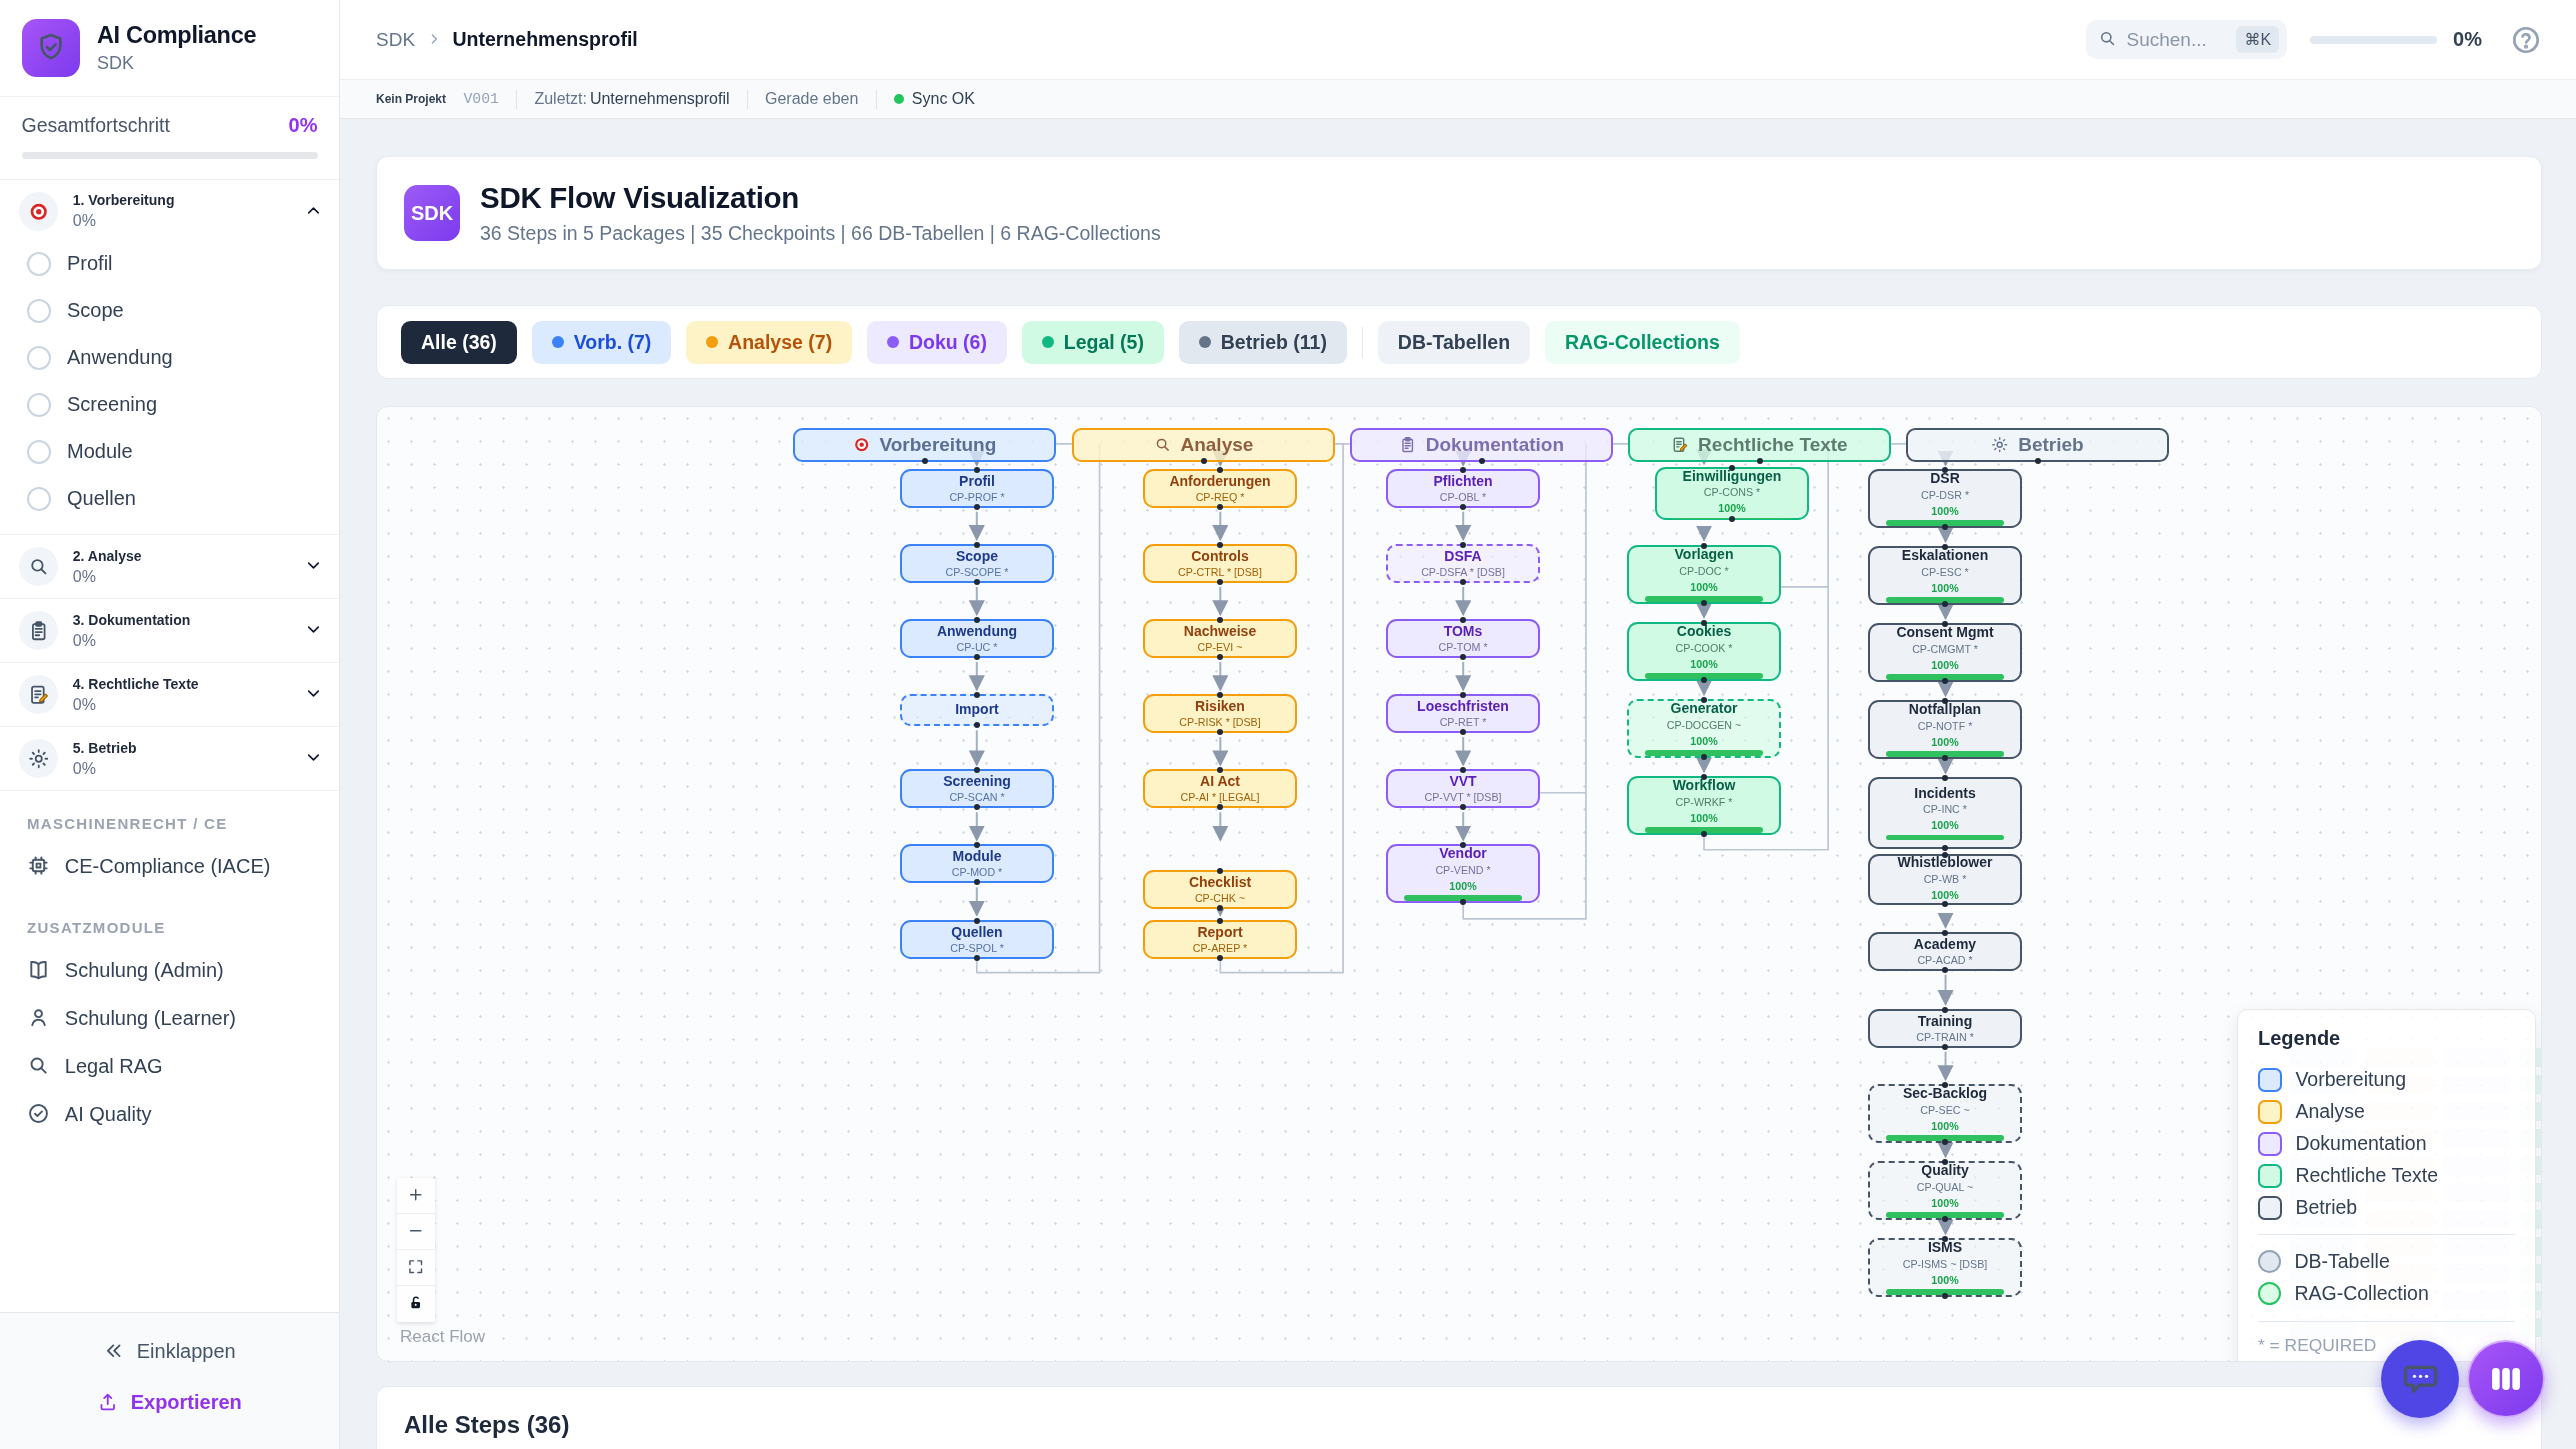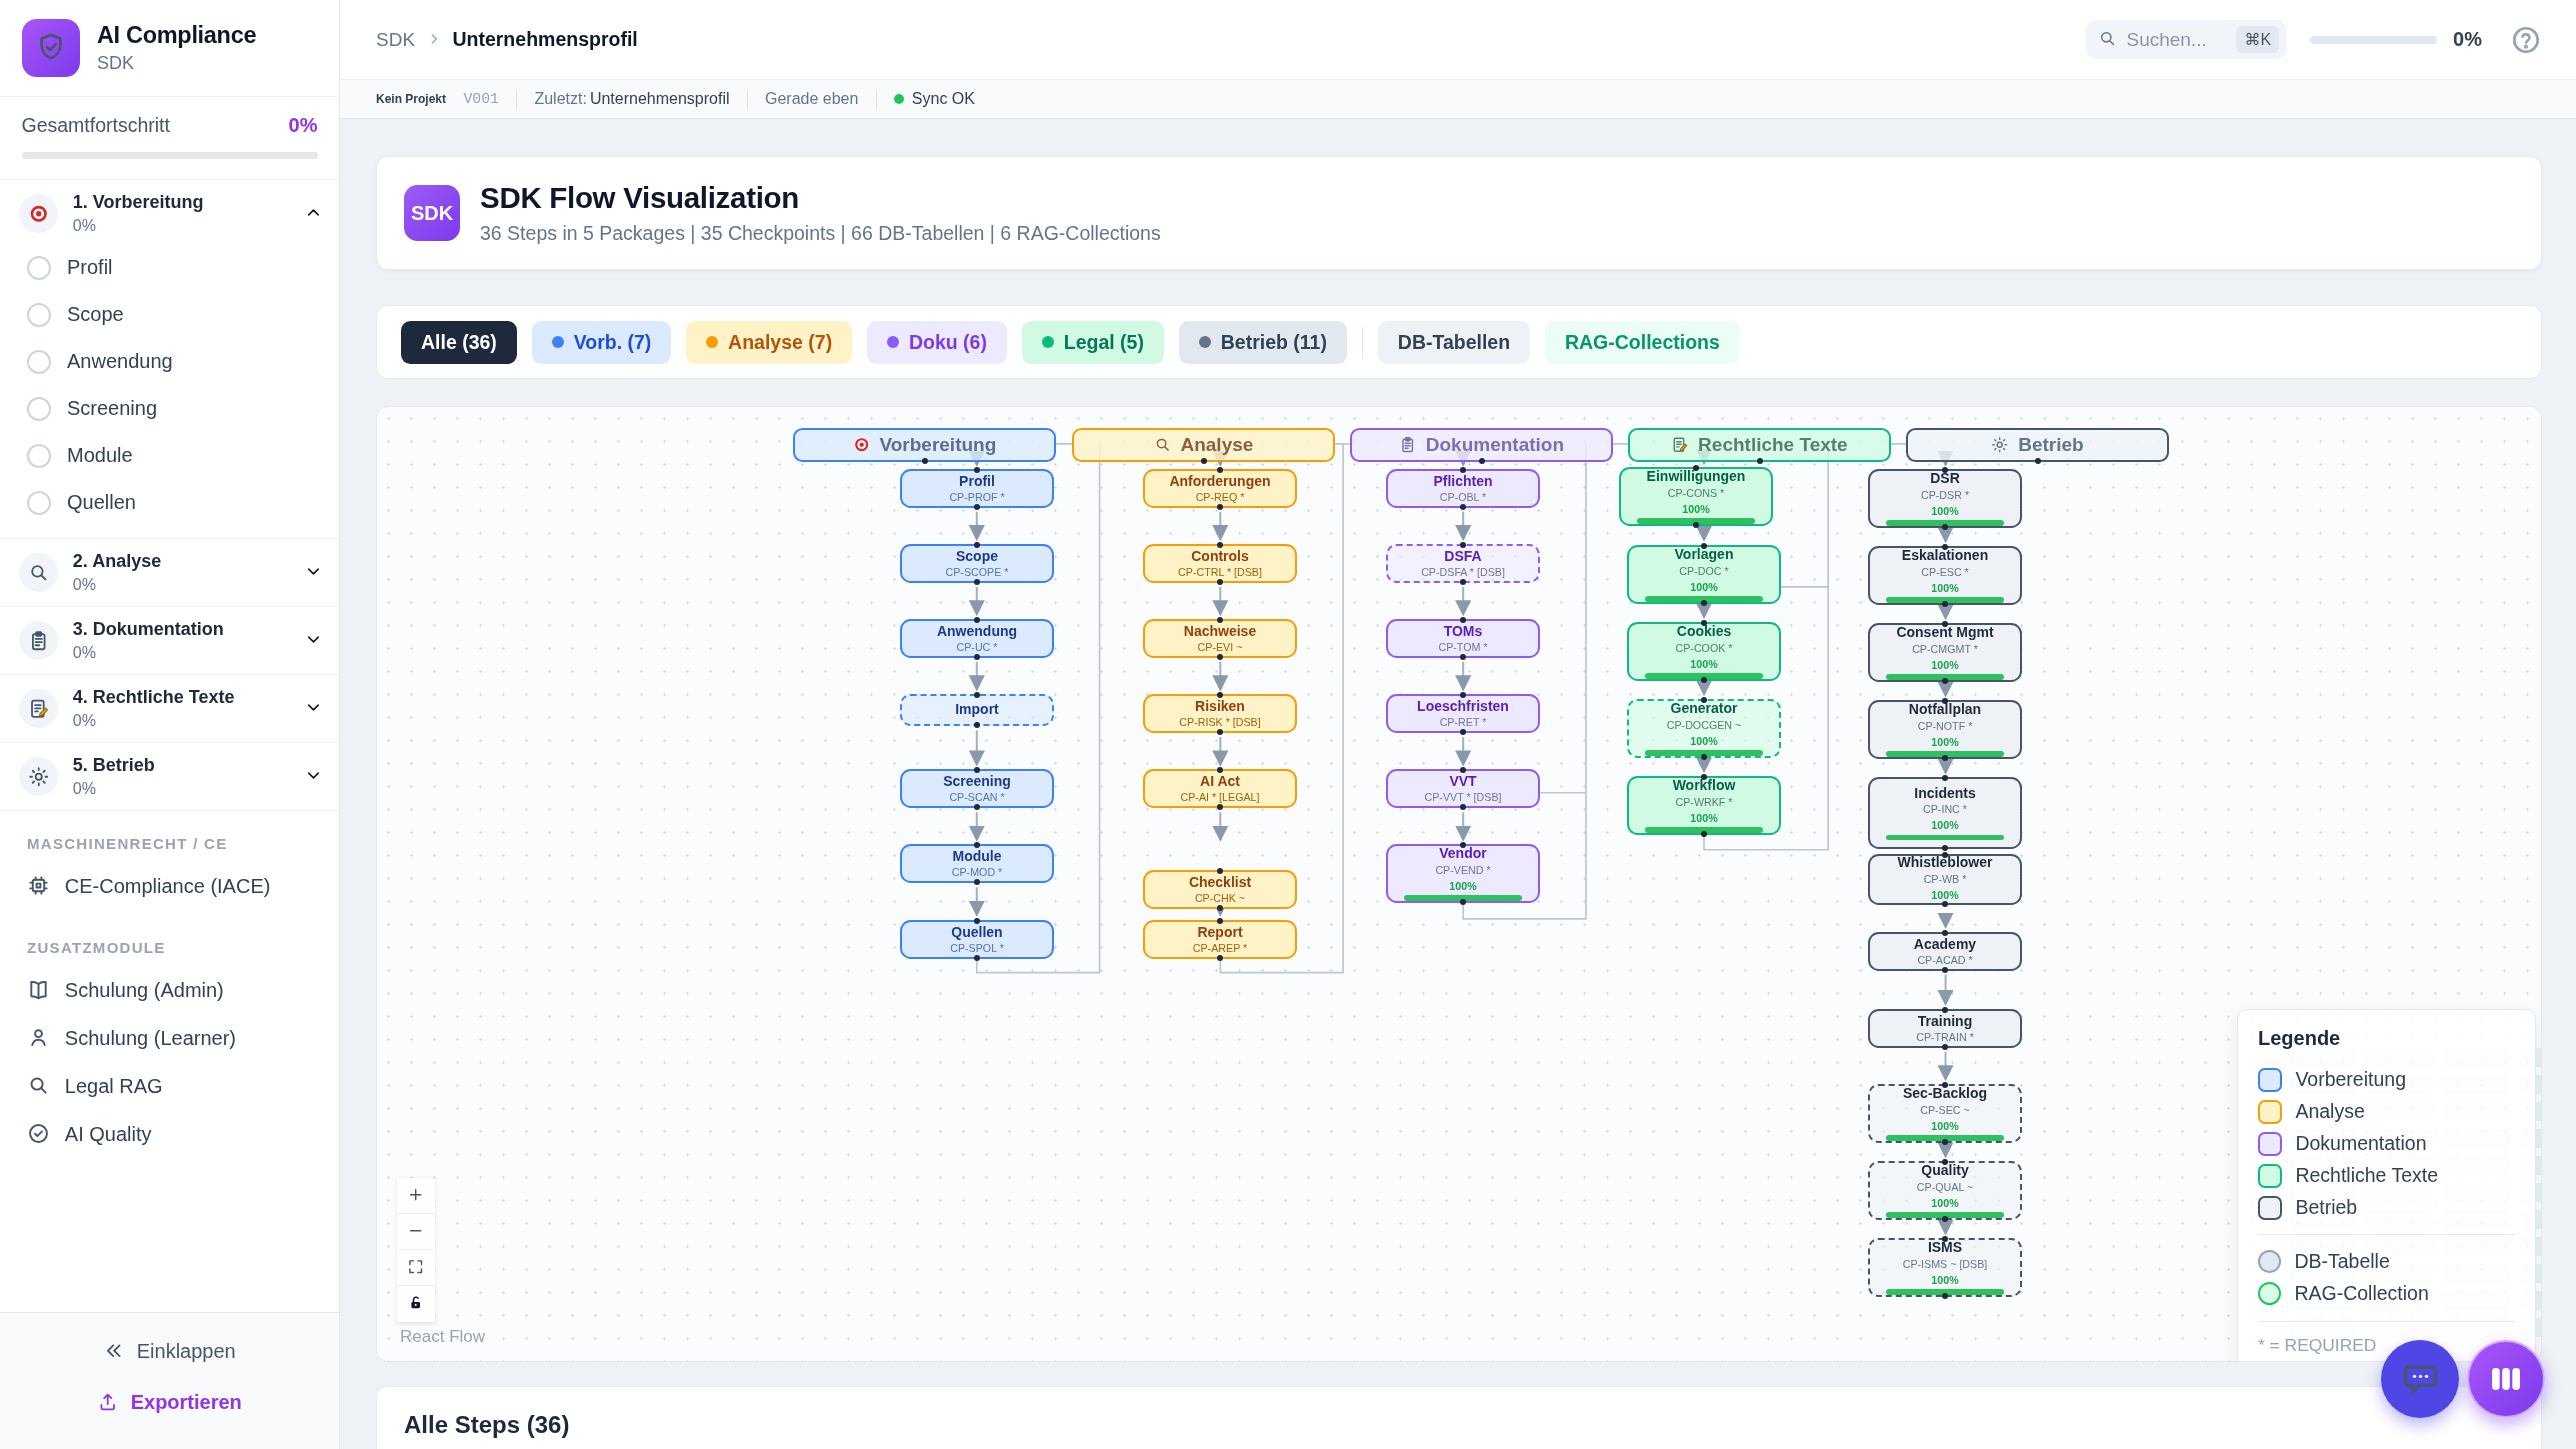--- a/index.html
+++ b/index.html
@@ -16,21 +16,21 @@
   .sb-progress { padding:17.4px 21.5px 20px; border-bottom:0.7px solid #eef0f3; }
   .sb-progress-row { display:flex; justify-content:space-between; align-items:center; margin-bottom:14.8px; }
   .sb-progress-label { font-size:19.5px; color:#475569; }
   .sb-progress-value { font-size:20px; font-weight:700; color:#9333ea; }
   .sb-progress-track { height:6.7px; background:#e5e7eb; border-radius:3.4px; }
   .sb-nav { flex:0 0 auto; }
   .pkg { border-bottom:0.7px solid #eef0f3; padding:12px 16px 12px 19px; }
   .pkg-row { display:flex; align-items:center; gap:14.8px; }
   .pkg-ico { width:39px; height:39px; border-radius:50%; background:#f1f5f9; display:flex; align-items:center; justify-content:center; flex:0 0 auto; }
   .pkg-txt { flex:1; }
-  .pkg-label { font-size:18px; font-weight:600; color:#1e293b; }
+  .pkg-label { font-size:14px; font-weight:600; color:#1e293b; }
   .pkg-pct { font-size:16px; color:#64748b; margin-top:4px; }
   .pkg-children { margin-top:9.4px; }
   .sub-item { display:flex; align-items:center; gap:16px; height:47px; padding-left:8px; cursor:pointer; }
   .sub-circle { width:24px; height:24px; border:2px solid #cbd5e1; border-radius:50%; flex:0 0 auto; }
   .sub-label { font-size:20px; color:#334155; }
   .sb-group { padding:24px 0 4px; }
   .sb-group-title { font-size:15px; font-weight:700; letter-spacing:1.3px; color:#9aa3b2; padding:0 27px 10.7px; }
   .sb-item { display:flex; align-items:center; gap:14.8px; height:48px; padding:0 27px; cursor:pointer; }
   .sb-item-label { font-size:20px; color:#334155; }
   .sb-footer { margin-top:auto; border-top:0.7px solid #e5e7eb; background:#f8fafc; padding:27px 0 35px; display:flex; flex-direction:column; align-items:center; gap:27px; }
@@ -676,21 +676,21 @@
           <div class="col-header" style="left: 1251px; top: 21px; border-color: rgb(16, 185, 129); background: rgba(209, 250, 229, 0.8); color: rgb(93, 125, 109);">
             <span style="display:flex">
               <svg width="17.4" height="17.4" viewBox="0 0 24 24" fill="none" stroke="#5d7d6d" stroke-width="2" stroke-linecap="round" stroke-linejoin="round">
                 <rect x="4.5" y="3" width="13" height="18" rx="2"></rect>
                 <path d="M8 8h6M8 11.5h6M8 15h3"></path>
                 <path d="M13.5 17.5l6.2-6.2 2 2-6.2 6.2-2.6.6z" fill="#eab308" stroke="#a16207" stroke-width="1.4"></path>
               </svg>
             </span>
             <span>Rechtliche Texte</span>
           </div>
-          <div class="flow-node" style="left: 1242px; top: 60px; height: 59px; border-color: rgb(16, 185, 129); background: rgb(209, 250, 229); color: rgb(6, 95, 70);">
+          <div class="flow-node" style="left: 1278px; top: 60px; height: 53px; border-color: rgb(16, 185, 129); background: rgb(209, 250, 229); color: rgb(6, 95, 70);">
             <span class="t">Einwilligungen</span>
             <span class="c" style="color:#527d6a">CP-CONS *</span>
             <span class="p">100%</span>
             <span class="bar"></span>
           </div>
           <div class="flow-node" style="left: 1250px; top: 138px; height: 59px; border-color: rgb(16, 185, 129); background: rgb(209, 250, 229); color: rgb(6, 95, 70);">
             <span class="t">Vorlagen</span>
             <span class="c" style="color:#527d6a">CP-DOC *</span>
             <span class="p">100%</span>
             <span class="bar"></span>

